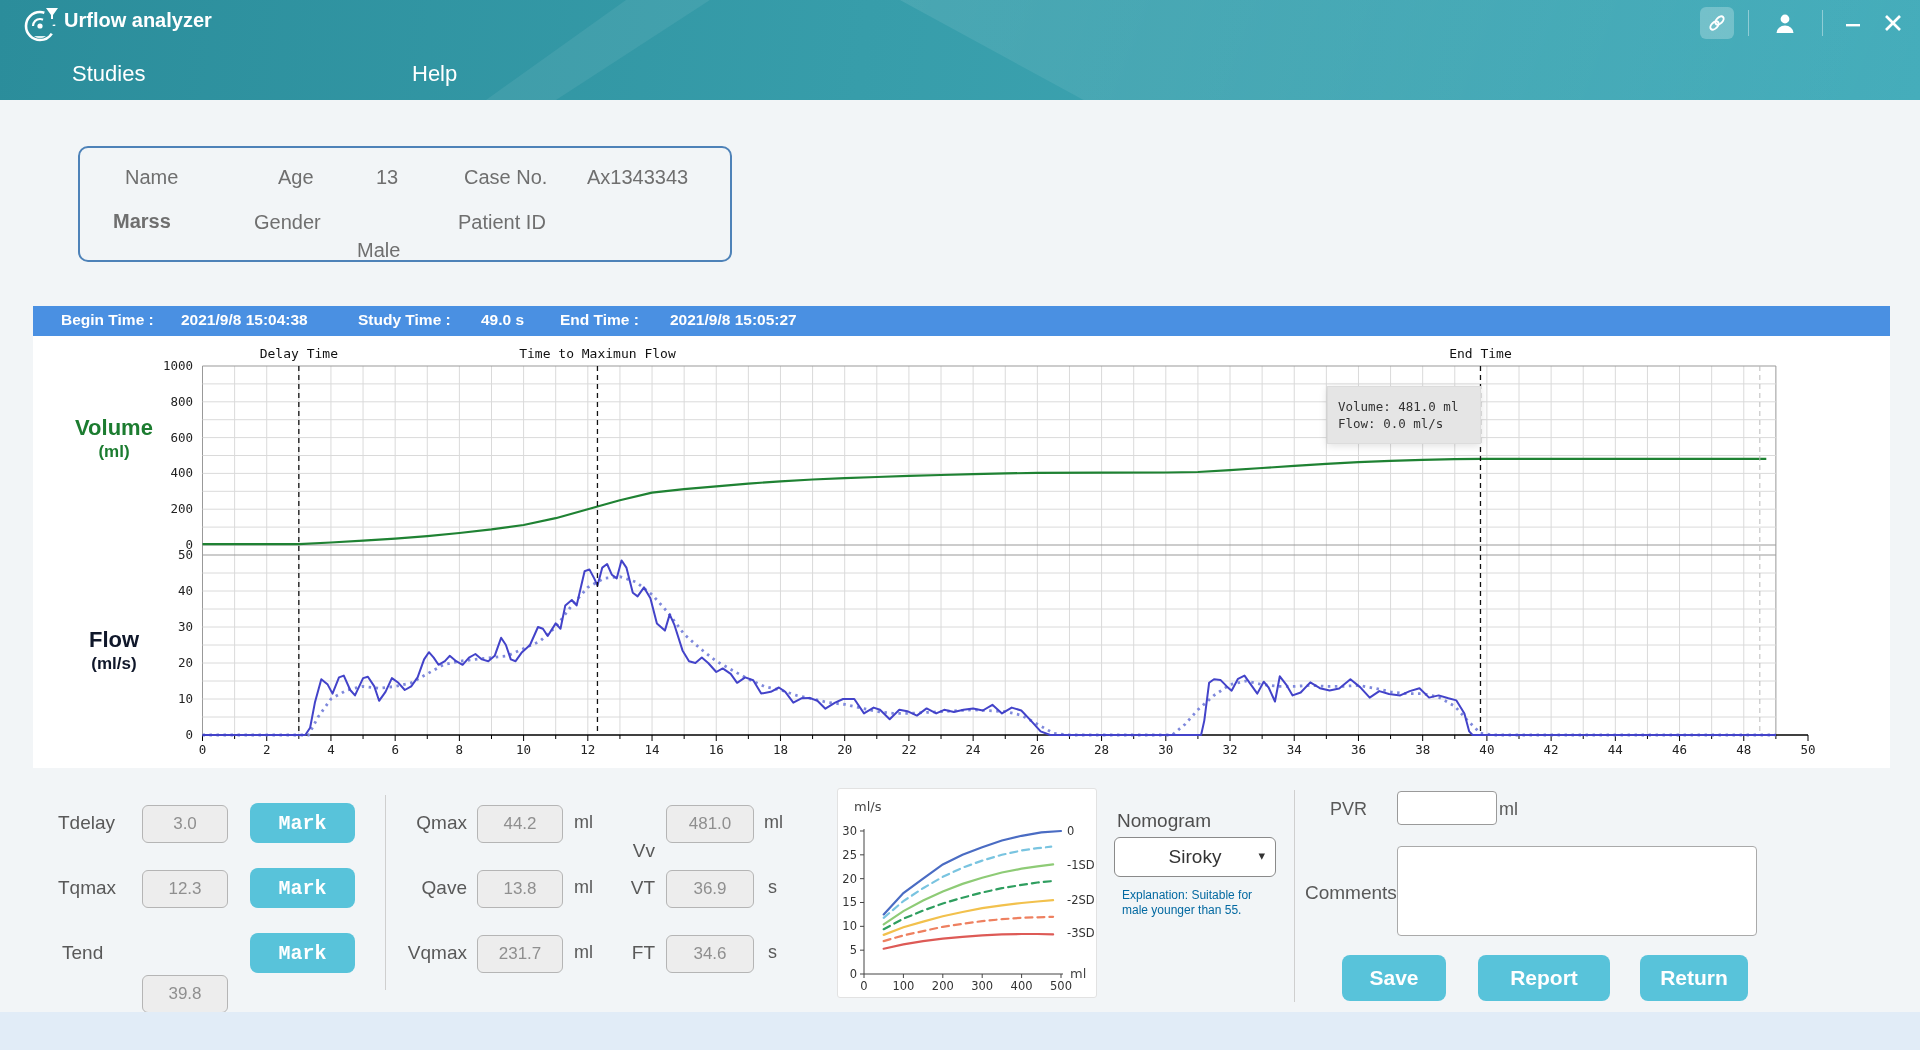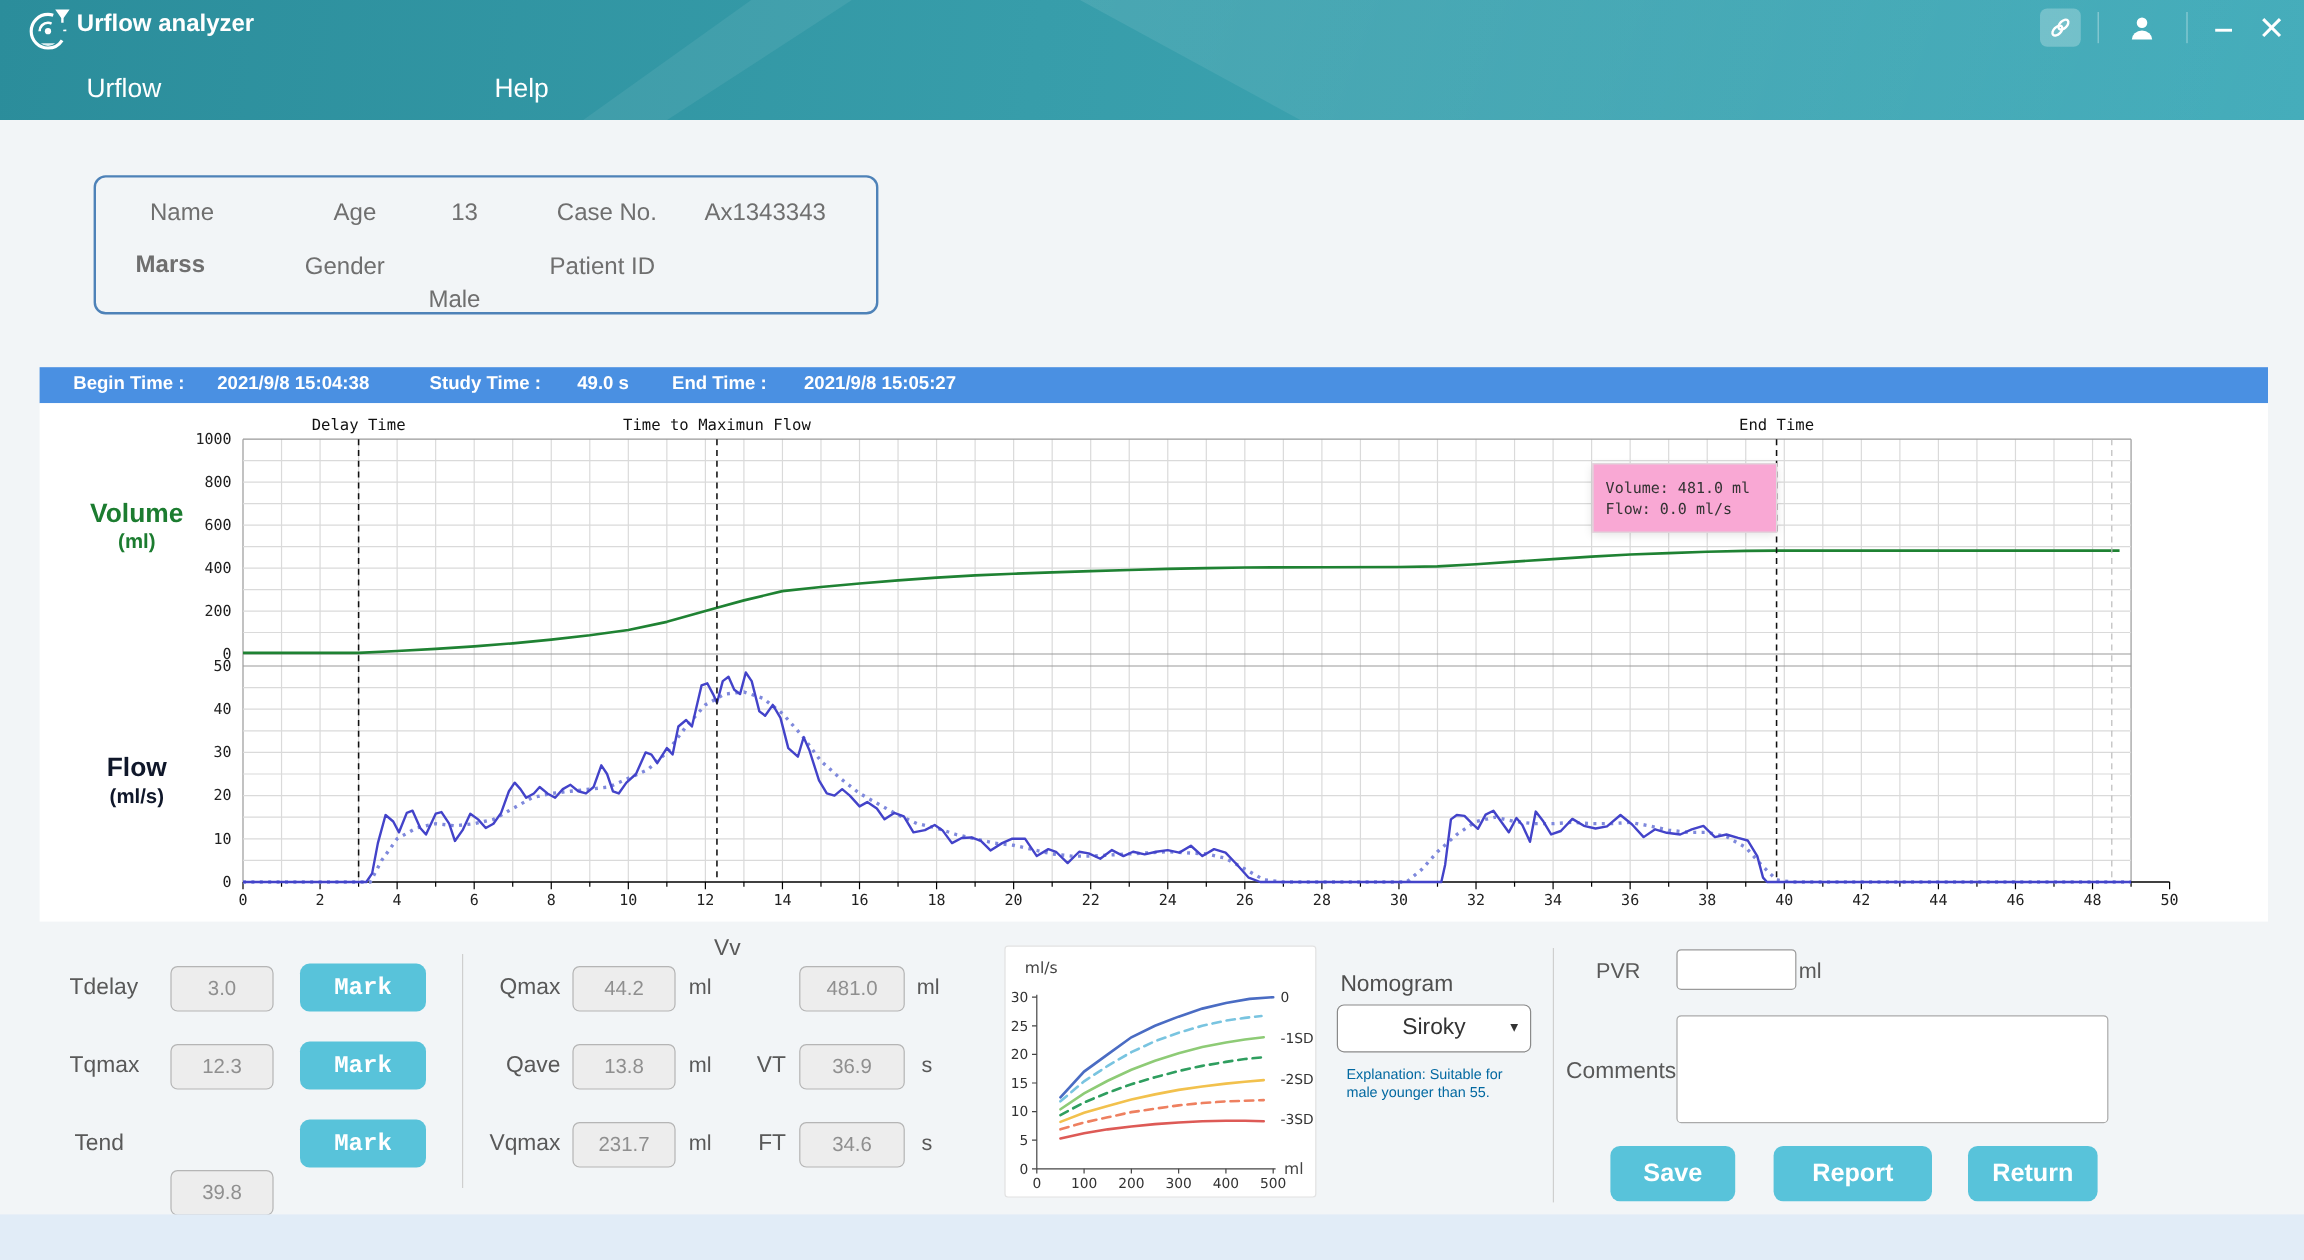--- a/index.html
+++ b/index.html
@@ -53,21 +53,21 @@
 
   
   .chart-panel{position:absolute;left:33px;top:336px;width:1857px;height:432px;background:#fff;}
   .chart-panel svg{position:absolute;left:0;top:0;}
   .axis-label-volume{position:absolute;left:16px;top:80px;width:130px;text-align:center;
                      color:#1c7c30;font-weight:bold;font-size:22px;line-height:24px;}
   .axis-label-volume .unit{font-size:17px;}
   .axis-label-flow{position:absolute;left:16px;top:292px;width:130px;text-align:center;
                    color:#0f172a;font-weight:bold;font-size:22px;line-height:24px;}
   .axis-label-flow .unit{font-size:17px;}
-  .tooltip{position:absolute;left:1294px;top:50px;width:132px;background:#f9a8d4;
+  .tooltip{position:absolute;left:1294px;top:50px;width:132px;background:#e5e5e5;
            border:1px solid #dcdcdc;box-shadow:0 2px 8px rgba(0,0,0,0.12);
            padding:10px 10px;font-family:"DejaVu Sans Mono",monospace;font-size:12.5px;color:#333;}
   .tooltip div{margin:2px 0;white-space:nowrap;}
 
   
   .field-label{position:absolute;font-size:19px;color:#595959;white-space:nowrap;}
   .gray-input{position:absolute;width:80px;height:34px;background:#ededed;border:1px solid #b5b5b5;
               border-radius:6px;color:#8f8f8f;font-size:17px;text-align:center;
               font-family:"Liberation Sans",sans-serif;}
   .mark-btn{position:absolute;width:105px;height:40px;background:#58c3da;border:none;border-radius:8px;
@@ -133,21 +133,21 @@
         </svg>
     </div>
     <div class="win-btn close-btn">
       <svg width="20" height="20" viewBox="0 0 20 20">
         <line x1="3" y1="3" x2="17" y2="17" stroke="#fff" stroke-width="2.6"></line>
         <line x1="17" y1="3" x2="3" y2="17" stroke="#fff" stroke-width="2.6"></line>
       </svg>
     </div>
 
     <div class="menubar">
-      <div class="menu-item menu-studies">Urflow</div>
+      <div class="menu-item menu-studies">Studies</div>
       <div class="menu-item menu-help">Help</div>
     </div>
   </div>
 
   <div class="patient-card">
     <span class="p-name-label">Name</span>
     <span class="p-age-label">Age</span>
     <span class="p-age-value">13</span>
     <span class="p-case-label">Case No.</span>
     <span class="p-case-value">Ax1343343</span>
@@ -373,21 +373,21 @@
   <span class="unit-label" style="left:574px;top:812px">ml</span>
 
   <span class="field-label" style="left:397px;top:877px;width:70px;text-align:right">Qave</span>
   <input class="gray-input" style="left: 477px; top: 870px;" value="13.8">
   <span class="unit-label" style="left:574px;top:877px">ml</span>
 
   <span class="field-label" style="left:397px;top:942px;width:70px;text-align:right">Vqmax</span>
   <input class="gray-input" style="left: 477px; top: 935px;" value="231.7">
   <span class="unit-label" style="left:574px;top:942px">ml</span>
 
-  <span class="field-label" style="left:595px;top:780px;width:60px;text-align:left">Vv</span>
+  <span class="field-label" style="left:595px;top:840px;width:60px;text-align:right">Vv</span>
   <input class="gray-input" style="left: 666px; top: 805px; width: 82px;" value="481.0">
   <span class="unit-label" style="left:764px;top:812px">ml</span>
 
   <span class="field-label" style="left:595px;top:877px;width:60px;text-align:right">VT</span>
   <input class="gray-input" style="left: 666px; top: 870px; width: 82px;" value="36.9">
   <span class="unit-label" style="left:768px;top:877px">s</span>
 
   <span class="field-label" style="left:595px;top:942px;width:60px;text-align:right">FT</span>
   <input class="gray-input" style="left: 666px; top: 935px; width: 82px;" value="34.6">
   <span class="unit-label" style="left:768px;top:942px">s</span>

